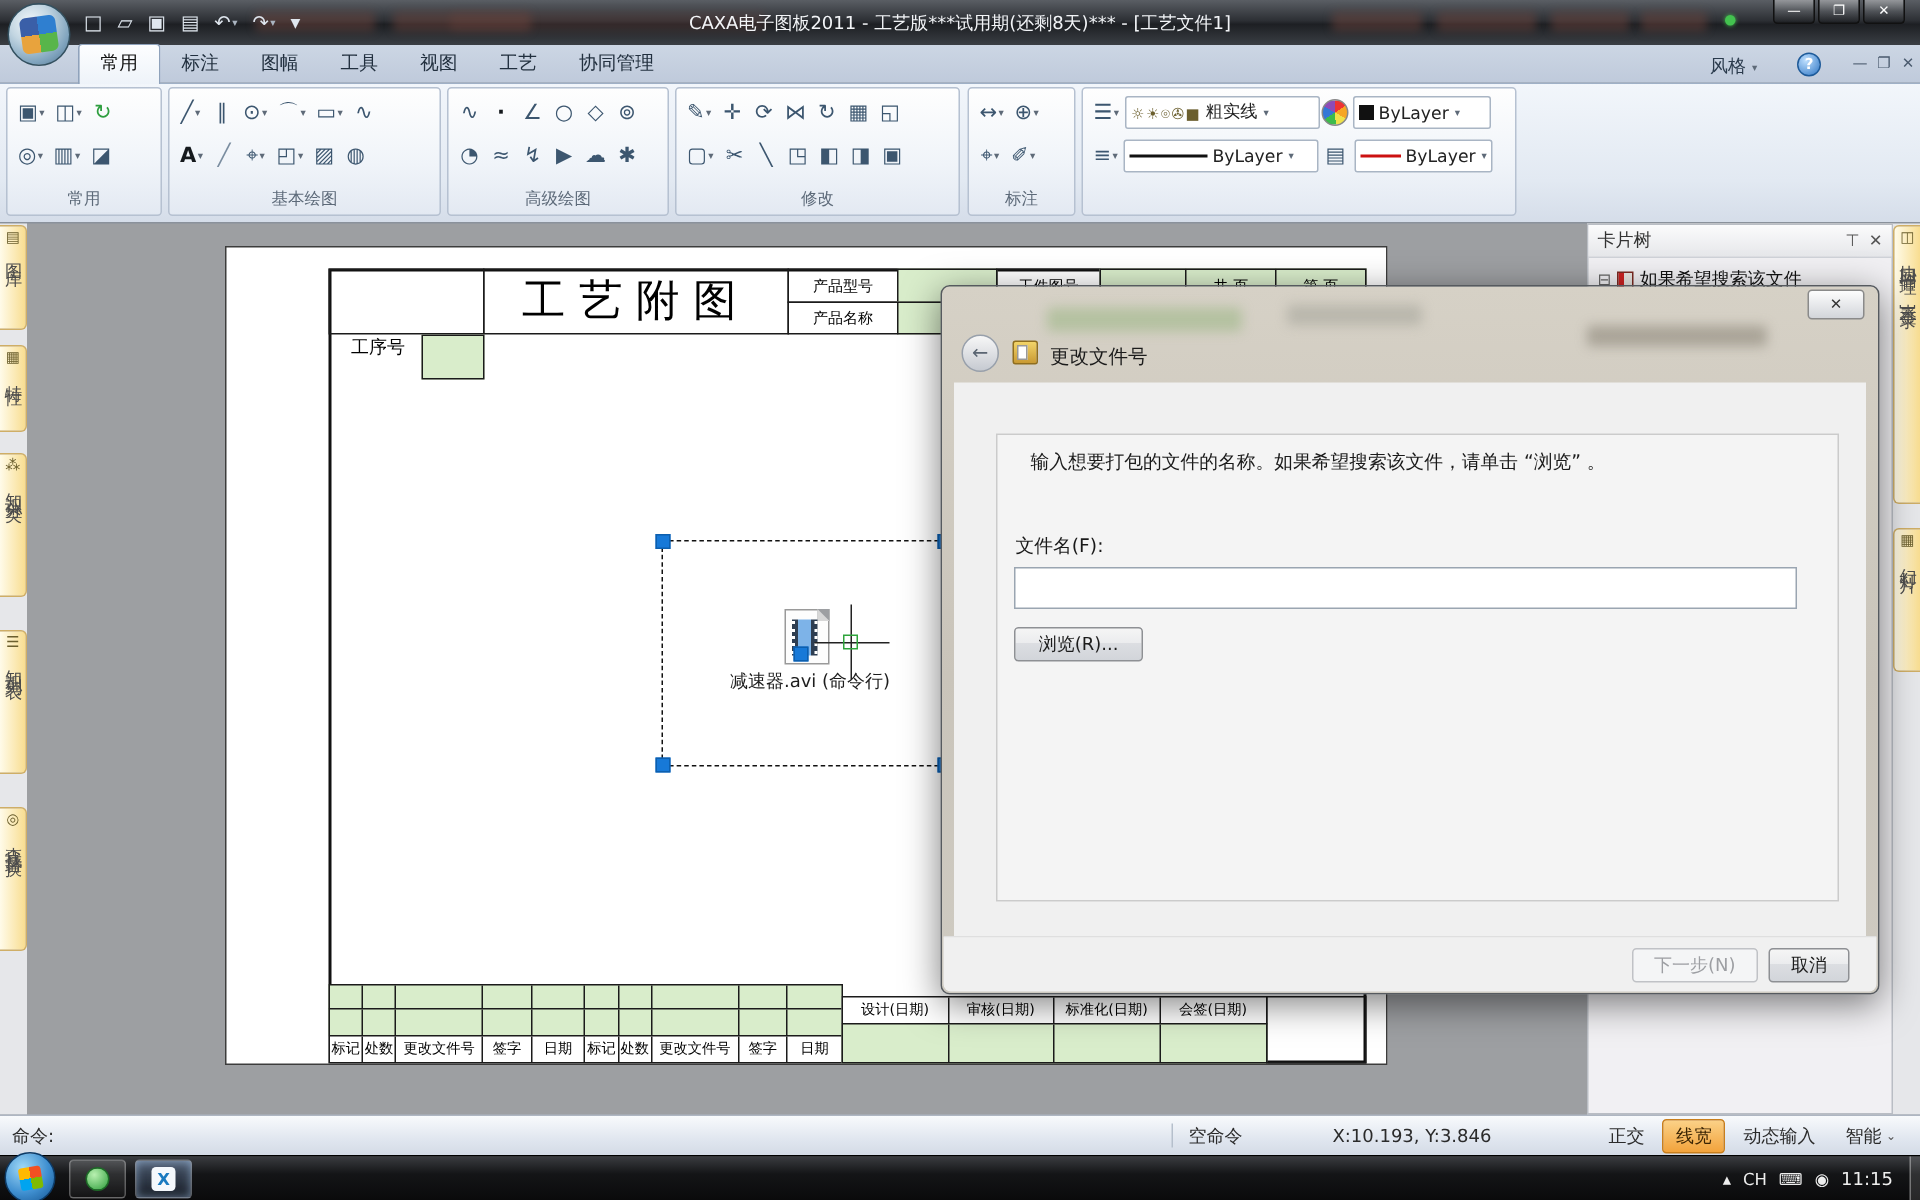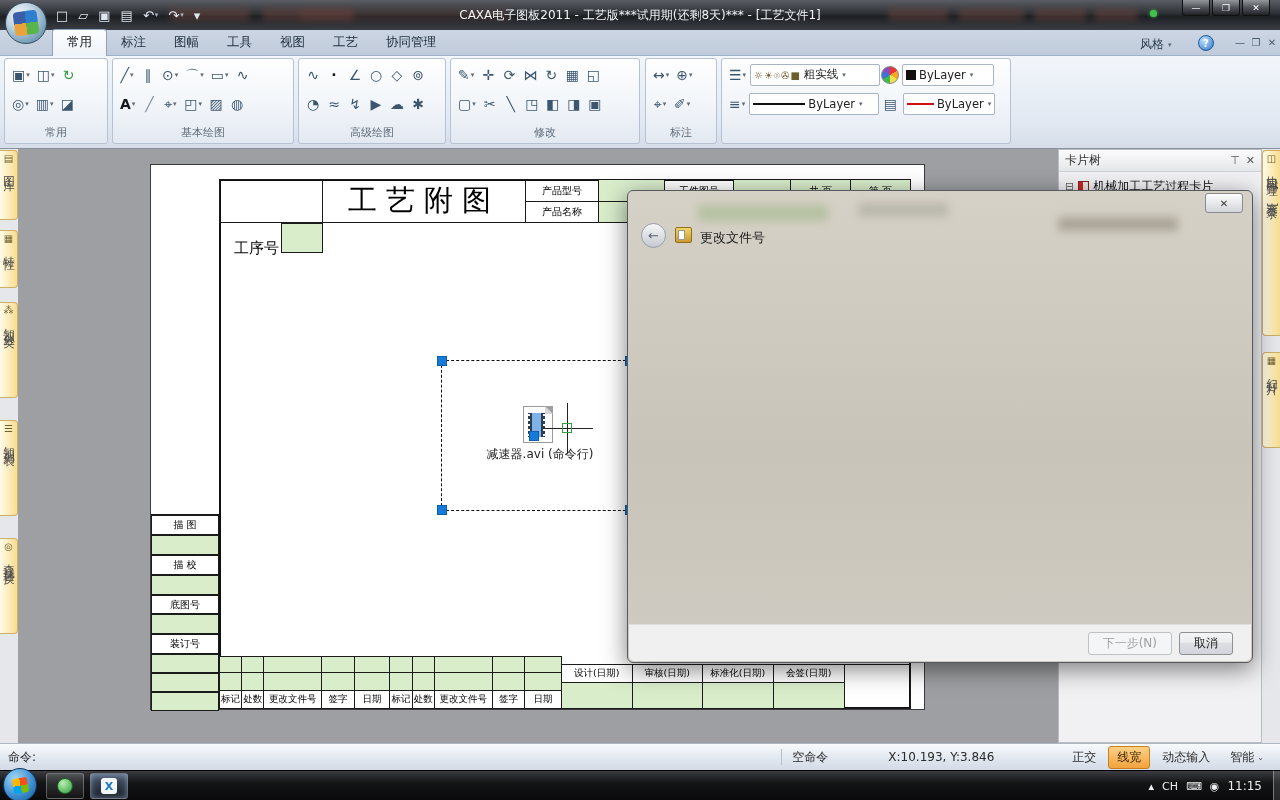--- a/index.html
+++ b/index.html
@@ -504,21 +504,21 @@
     <div class="ct-head">
       <span>卡片树</span>
       <span class="ct-tools">
         <span>⊤</span>
         <span>✕</span>
       </span>
     </div>
     <div class="ct-row">
       <span style="color:#666;font-size:11px;">⊟</span>
       <span class="book"></span>
-      <span>机械加工工艺过程卡片</span>
+      <span>如果希望搜索该文件</span>
     </div>
   </div>
 
   <div class="abs paper">
 
     <div class="abs" style="left:68px;top:14px;width:692px;height:530px;border:2px solid #111;"></div>
 
     <div class="cell" style="left:68px;top:14px;width:104px;height:44px;"></div>
     <div class="cell" style="left:171px;top:14px;width:204px;height:44px;">
         <span class="sheet-title">工艺附图</span>
@@ -526,35 +526,23 @@
     <div class="cell" style="left:374px;top:14px;width:74px;height:23px;">产品型号</div>
     <div class="cell" style="left:374px;top:36px;width:74px;height:22px;text-align:center;">产品名称</div>
     <div class="cell gcell" style="left:447px;top:14px;width:67px;height:23px;"></div>
     <div class="cell gcell" style="left:447px;top:36px;width:67px;height:22px;"></div>
     <div class="cell" style="left:513px;top:14px;width:70px;height:23px;">工件图号</div>
     <div class="cell gcell" style="left:582px;top:14px;width:58px;height:23px;"></div>
     <div class="cell gcell" style="left:639px;top:14px;width:61px;height:23px;">共  页</div>
     <div class="cell gcell" style="left:699px;top:14px;width:61px;height:23px;">第  页</div>
     <div class="cell gcell" style="left:513px;top:36px;width:247px;height:22px;"></div>
 
-    <div class="abs" style="left:83px;top:74px;font-size:15px;color:#000;">工序号</div>
+    <div class="abs" style="left:83px;top:58px;font-size:12px;color:#000;">工序号</div>
     <div class="abs gcell" style="left:130px;top:58px;width:42px;height:30px;border:1px solid #1b1b1b;"></div>
 
-    <div class="abs" style="left:0px;top:349px;width:68px;height:197px;display:flex;flex-direction:column;border-top:1px solid #1b1b1b;">
-      <div class="cell" style="position:relative;height:20px;">描  图</div>
-      <div class="cell gcell" style="position:relative;height:20px;"></div>
-      <div class="cell" style="position:relative;height:20px;">描  校</div>
-      <div class="cell gcell" style="position:relative;height:20px;"></div>
-      <div class="cell" style="position:relative;height:20px;">底图号</div>
-      <div class="cell gcell" style="position:relative;height:20px;"></div>
-      <div class="cell" style="position:relative;height:20px;">装订号</div>
-      <div class="cell gcell" style="position:relative;height:19px;"></div>
-      <div class="cell gcell" style="position:relative;height:19px;"></div>
-      <div class="cell gcell" style="position:relative;height:19px;"></div>
-    </div>
 
     <div class="trow" style="left:68px;top:491px;width:343px;height:17px;background:#d9edcb;">
 
     <span class="tcell" style="width: 6.5%;"></span>
         <span class="tcell" style="width: 6.5%;"></span>
         <span class="tcell" style="width: 17%;"></span>
         <span class="tcell" style="width: 9.5%;"></span>
         <span class="tcell" style="width: 10.5%;"></span>
         <span class="tcell" style="width: 6.5%;"></span>
         <span class="tcell" style="width: 6.5%;"></span>
@@ -633,20 +621,30 @@
         <span>✕</span>
       </div>
     <div class="back-btn">
         <span>←</span>
       </div>
     <div class="pkg-icon">
         <span></span>
       </div>
     <div class="dlg-title">更改文件号</div>
 
+    <div class="dlg-client">
+      <div class="dlg-panel">
+        <div class="abs" style="left:22px;top:10px;font-size:12.5px;color:#1a1a1a;">输入想要打包的文件的名称。如果希望搜索该文件，请单击 “浏览” 。</div>
+        <div class="abs" style="left:12px;top:66px;font-size:12.5px;color:#1a1a1a;">文件名(F):</div>
+        <input class="dlg-input" value="" style="">
+        <div class="wbtn abs" style="left:11px;top:128px;width:86px;justify-content:center;">
+            <span>浏览(R)...</span>
+          </div>
+      </div>
+    </div>
 
     <div class="dlg-bottom">
       <div class="wbtn disabled">
           <span>下一步(N)</span>
         </div>
       <div class="wbtn">
           <span>取消</span>
         </div>
     </div>
   </div>

